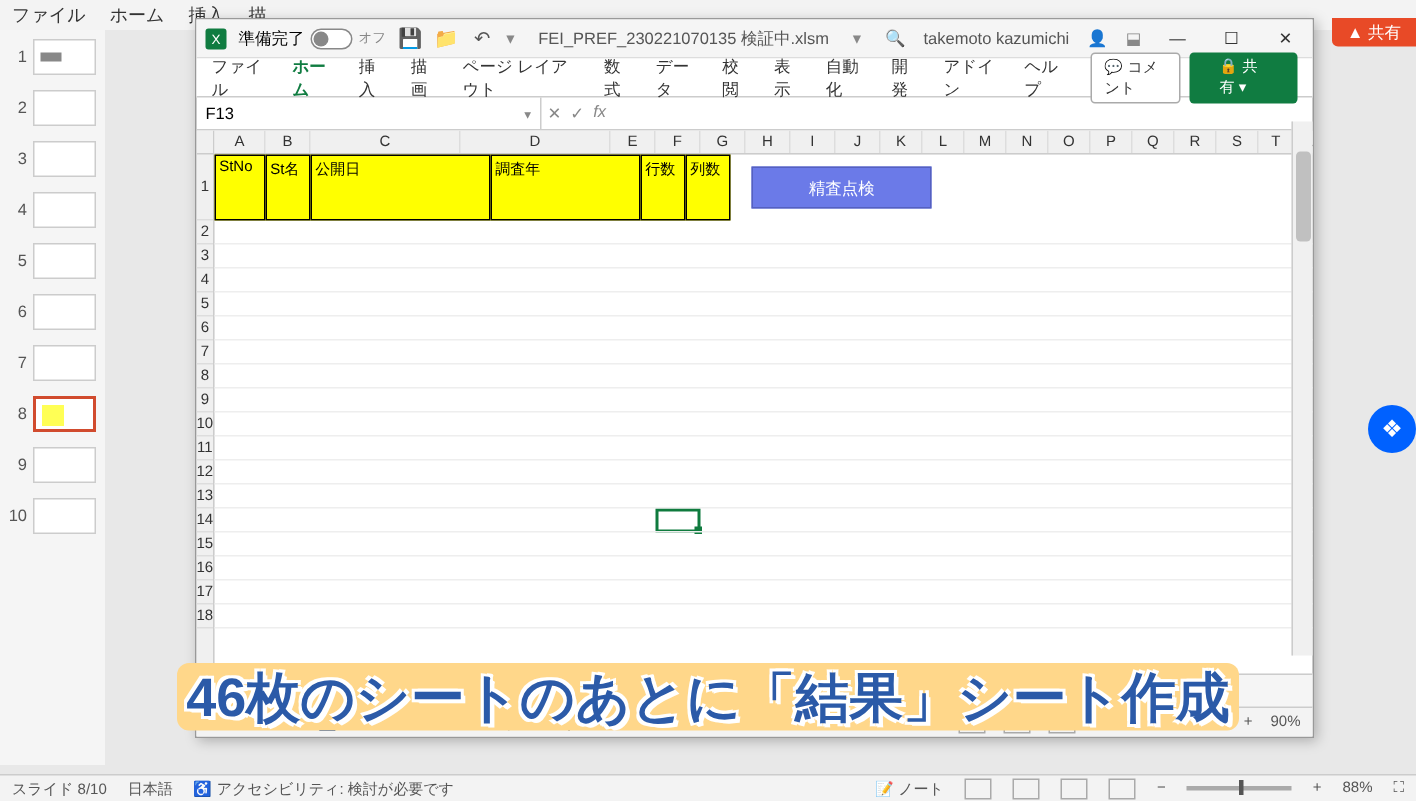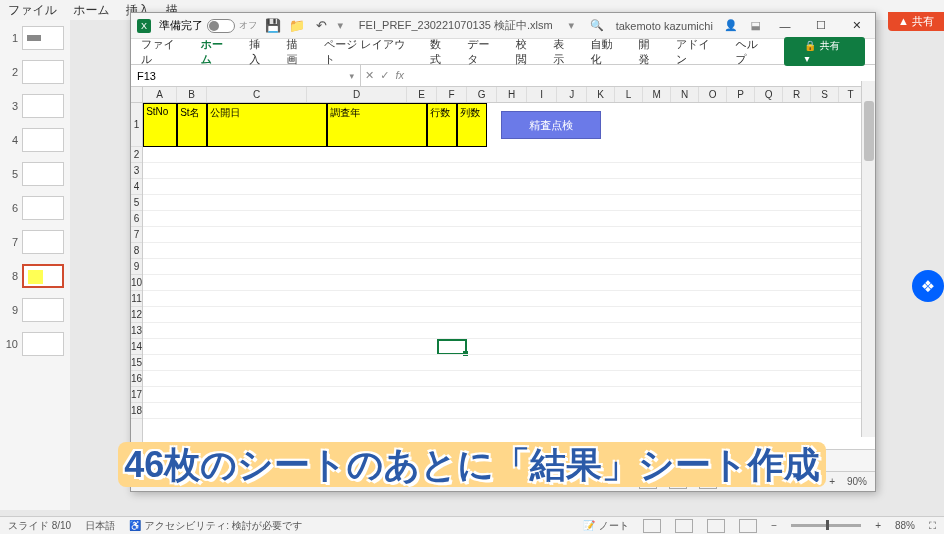--- a/index.html
+++ b/index.html
@@ -153,20 +153,21 @@
     <span class="tab">ページ レイアウト</span>
     <span class="tab">数式</span>
     <span class="tab">データ</span>
     <span class="tab">校閲</span>
     <span class="tab">表示</span>
     <span class="tab">自動化</span>
     <span class="tab">開発</span>
     <span class="tab">アドイン</span>
     <span class="tab">ヘルプ</span>
     <div class="ribbon-right">
+      <div class="comment-btn">💬 <span>コメント</span></div>
       <div class="share-btn">🔒 <span>共有</span> ▾</div>
     </div>
   </div>
 
   <div class="formula-bar">
     <div class="name-box">F13</div>
     <div class="fx-btns">
       <span>✕</span>
       <span>✓</span>
       <span><i>fx</i></span>
@@ -222,21 +223,21 @@
         </div>
       <div class="grid-body">
         <div class="yellow-row">
           <div class="ycell" style="width:34px">StNo</div>
           <div class="ycell" style="width:30px">St名</div>
           <div class="ycell" style="width:120px">公開日</div>
           <div class="ycell" style="width:100px">調査年</div>
           <div class="ycell" style="width:30px">行数</div>
           <div class="ycell" style="width:30px">列数</div>
         </div>
-        <div class="blue-btn" style="top:8px;left:358px;width:100px;height:28px">精査点検</div>
+        <div class="blue-btn" style="top:8px;left:358px;width:120px;height:28px">精査点検</div>
         <div class="sel-cell" style="top:236px;left:294px;width:30px;height:16px">
           <div class="sel-handle"></div>
         </div>
         <div class="grid-lines">
           <div class="gl-row"></div>
             <div class="gl-row"></div>
             <div class="gl-row"></div>
             <div class="gl-row"></div>
           <div class="gl-row"></div>
             <div class="gl-row"></div>

